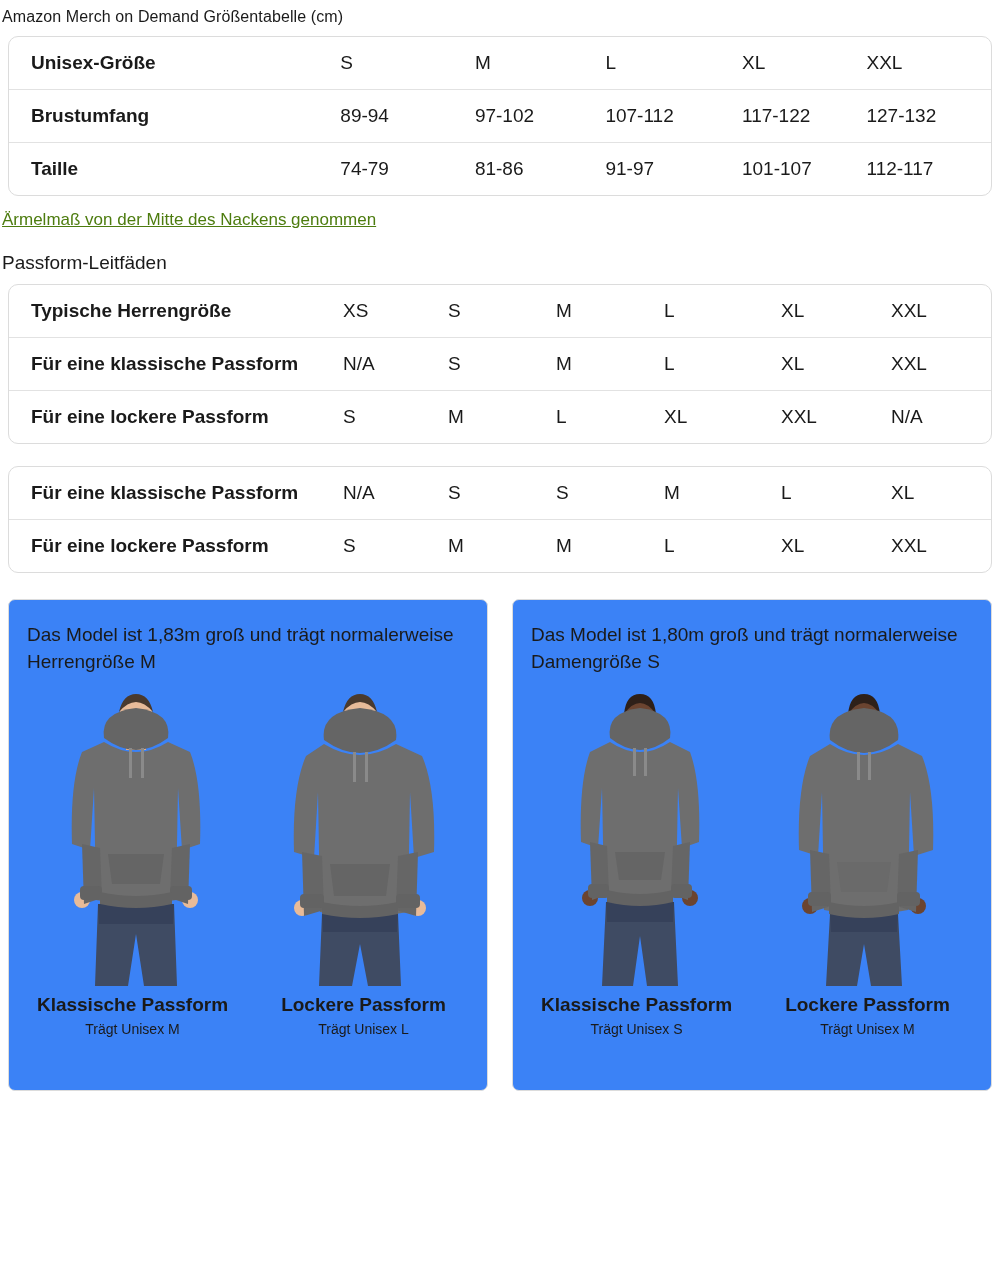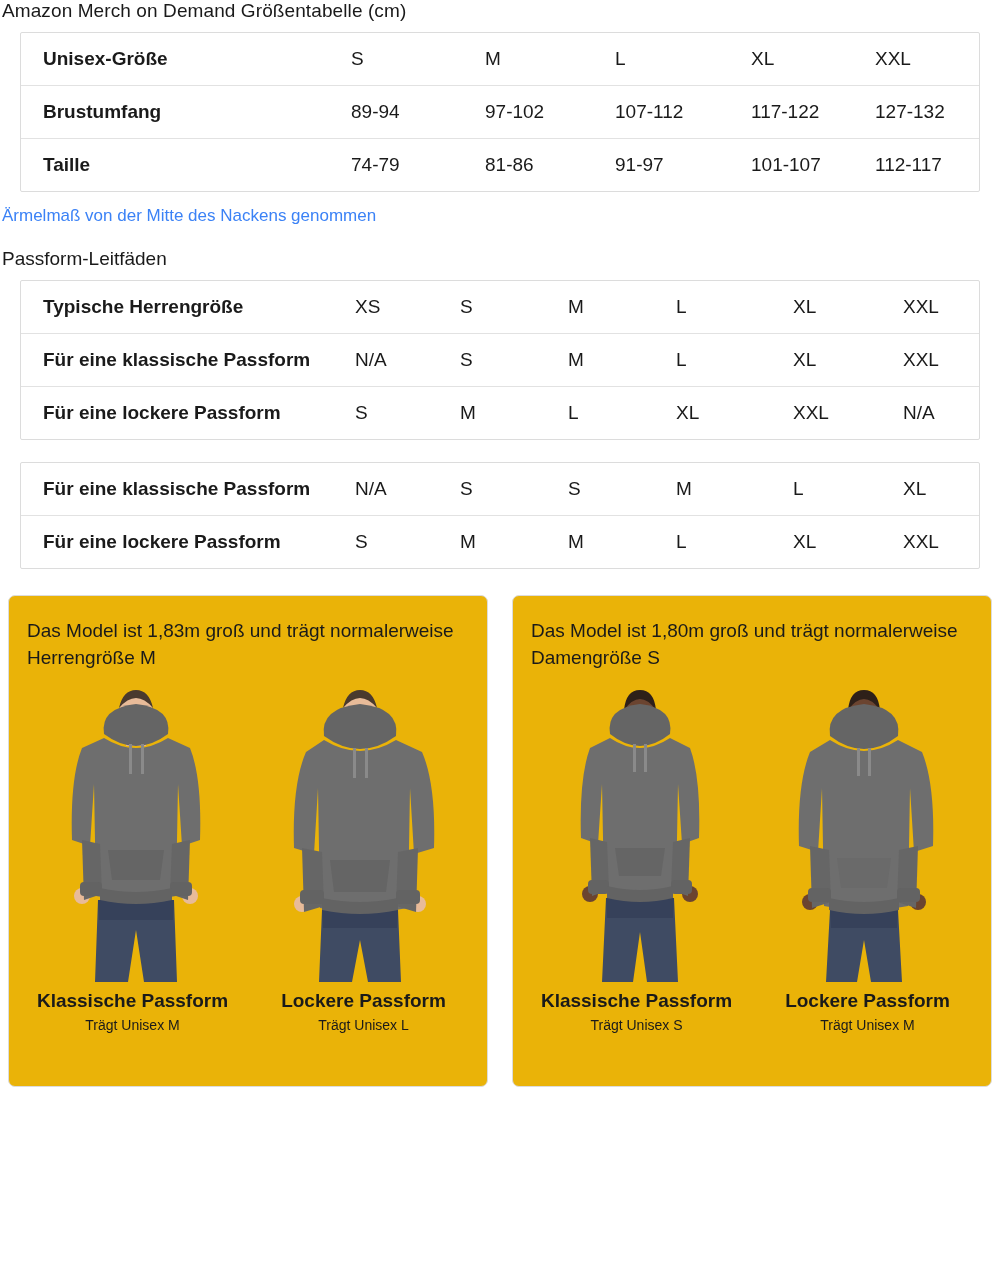--- a/index.html
+++ b/index.html
@@ -9,29 +9,29 @@
     font-family: "Liberation Sans", sans-serif;
     color: #111111;
   }
   .page {
     width: 1000px;
     min-height: 1285px;
     position: relative;
     padding: 0;
   }
   .doc-title {
-    font-size: 19px;
-    color: #1a1a1a;
-    padding: 0 0 10px 2px;
+    font-size: 16px;
+    color: #1a1a1a;
+    padding: 8px 0 10px 2px;
     letter-spacing: 0.1px;
   }
   .tbl-wrap {
-    margin: 0 20px;
+    margin: 0 8px;
     border: 1px solid #dcdcdc;
-    border-radius: 2px;
+    border-radius: 10px;
     overflow: hidden;
     background: #fff;
   }
   .tbl-wrap table {
     width: 100%;
     border-collapse: collapse;
     table-layout: fixed;
   }
   .tbl-wrap td {
     padding: 15px 6px 15px 0;
@@ -41,22 +41,23 @@
     vertical-align: middle;
     white-space: nowrap;
   }
   .tbl-wrap tr:last-child td { border-bottom: none; }
   .tbl-wrap td.rowhead {
     font-weight: bold;
     padding-left: 22px;
   }
   .note {
     font-size: 17px;
-    color: #3b82f6;
+    color: #4d7c0f;
     padding: 14px 8px 6px 2px;
+    text-decoration: underline;
   }
   .section-label {
     font-size: 19px;
     color: #1a1a1a;
     padding: 16px 0 10px 2px;
   }
   
   .main-table col.c0 { width: 330px; }
   .main-table col.c1 { width: 134px; }
   .main-table col.c2 { width: 130px; }
@@ -78,21 +79,21 @@
   .cards {
     display: flex;
     gap: 24px;
     margin: 26px 8px 0 8px;
   }
   .card {
     flex: 1 1 0;
     border: 1px solid #dcdcdc;
     border-radius: 7px;
     padding: 22px 18px 14px 18px;
-    background: #eab308;
+    background: #3b82f6;
     min-height: 492px;
     position: relative;
   }
   .card-caption {
     font-size: 19px;
     line-height: 1.42;
     color: #1a1a1a;
     margin-bottom: 10px;
   }
   .models {

